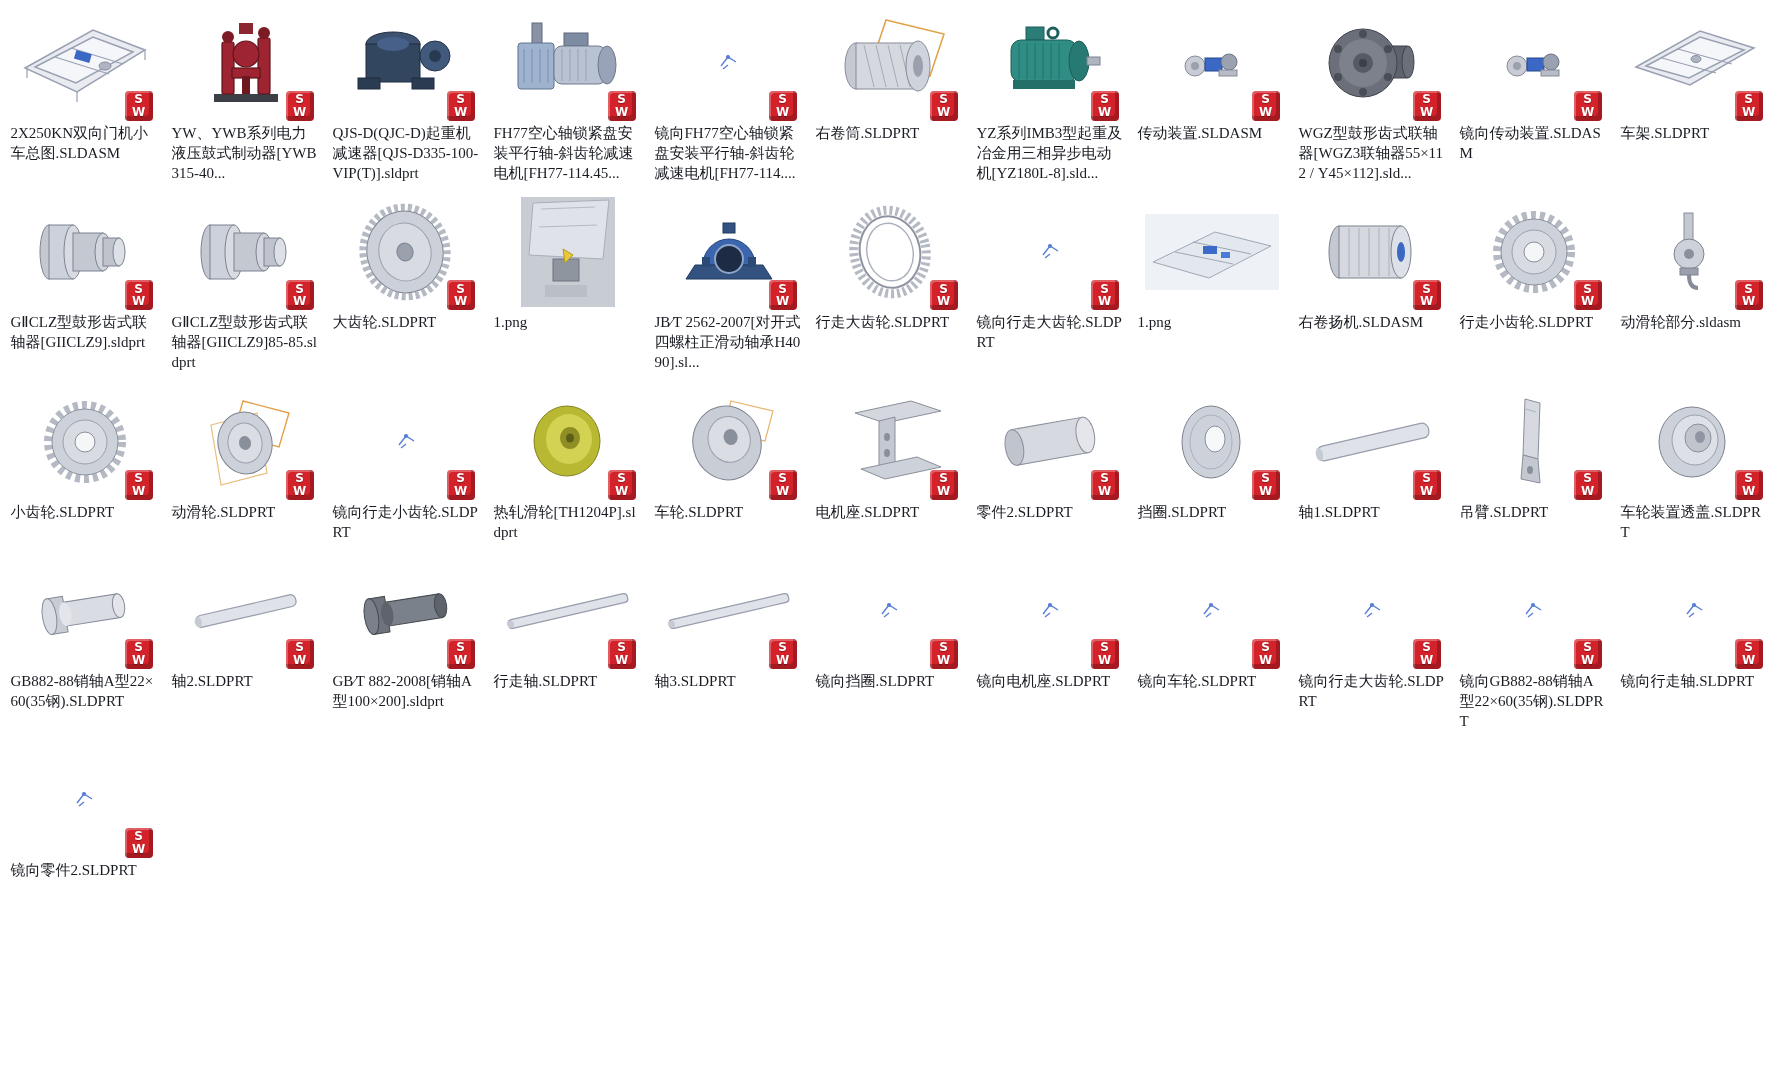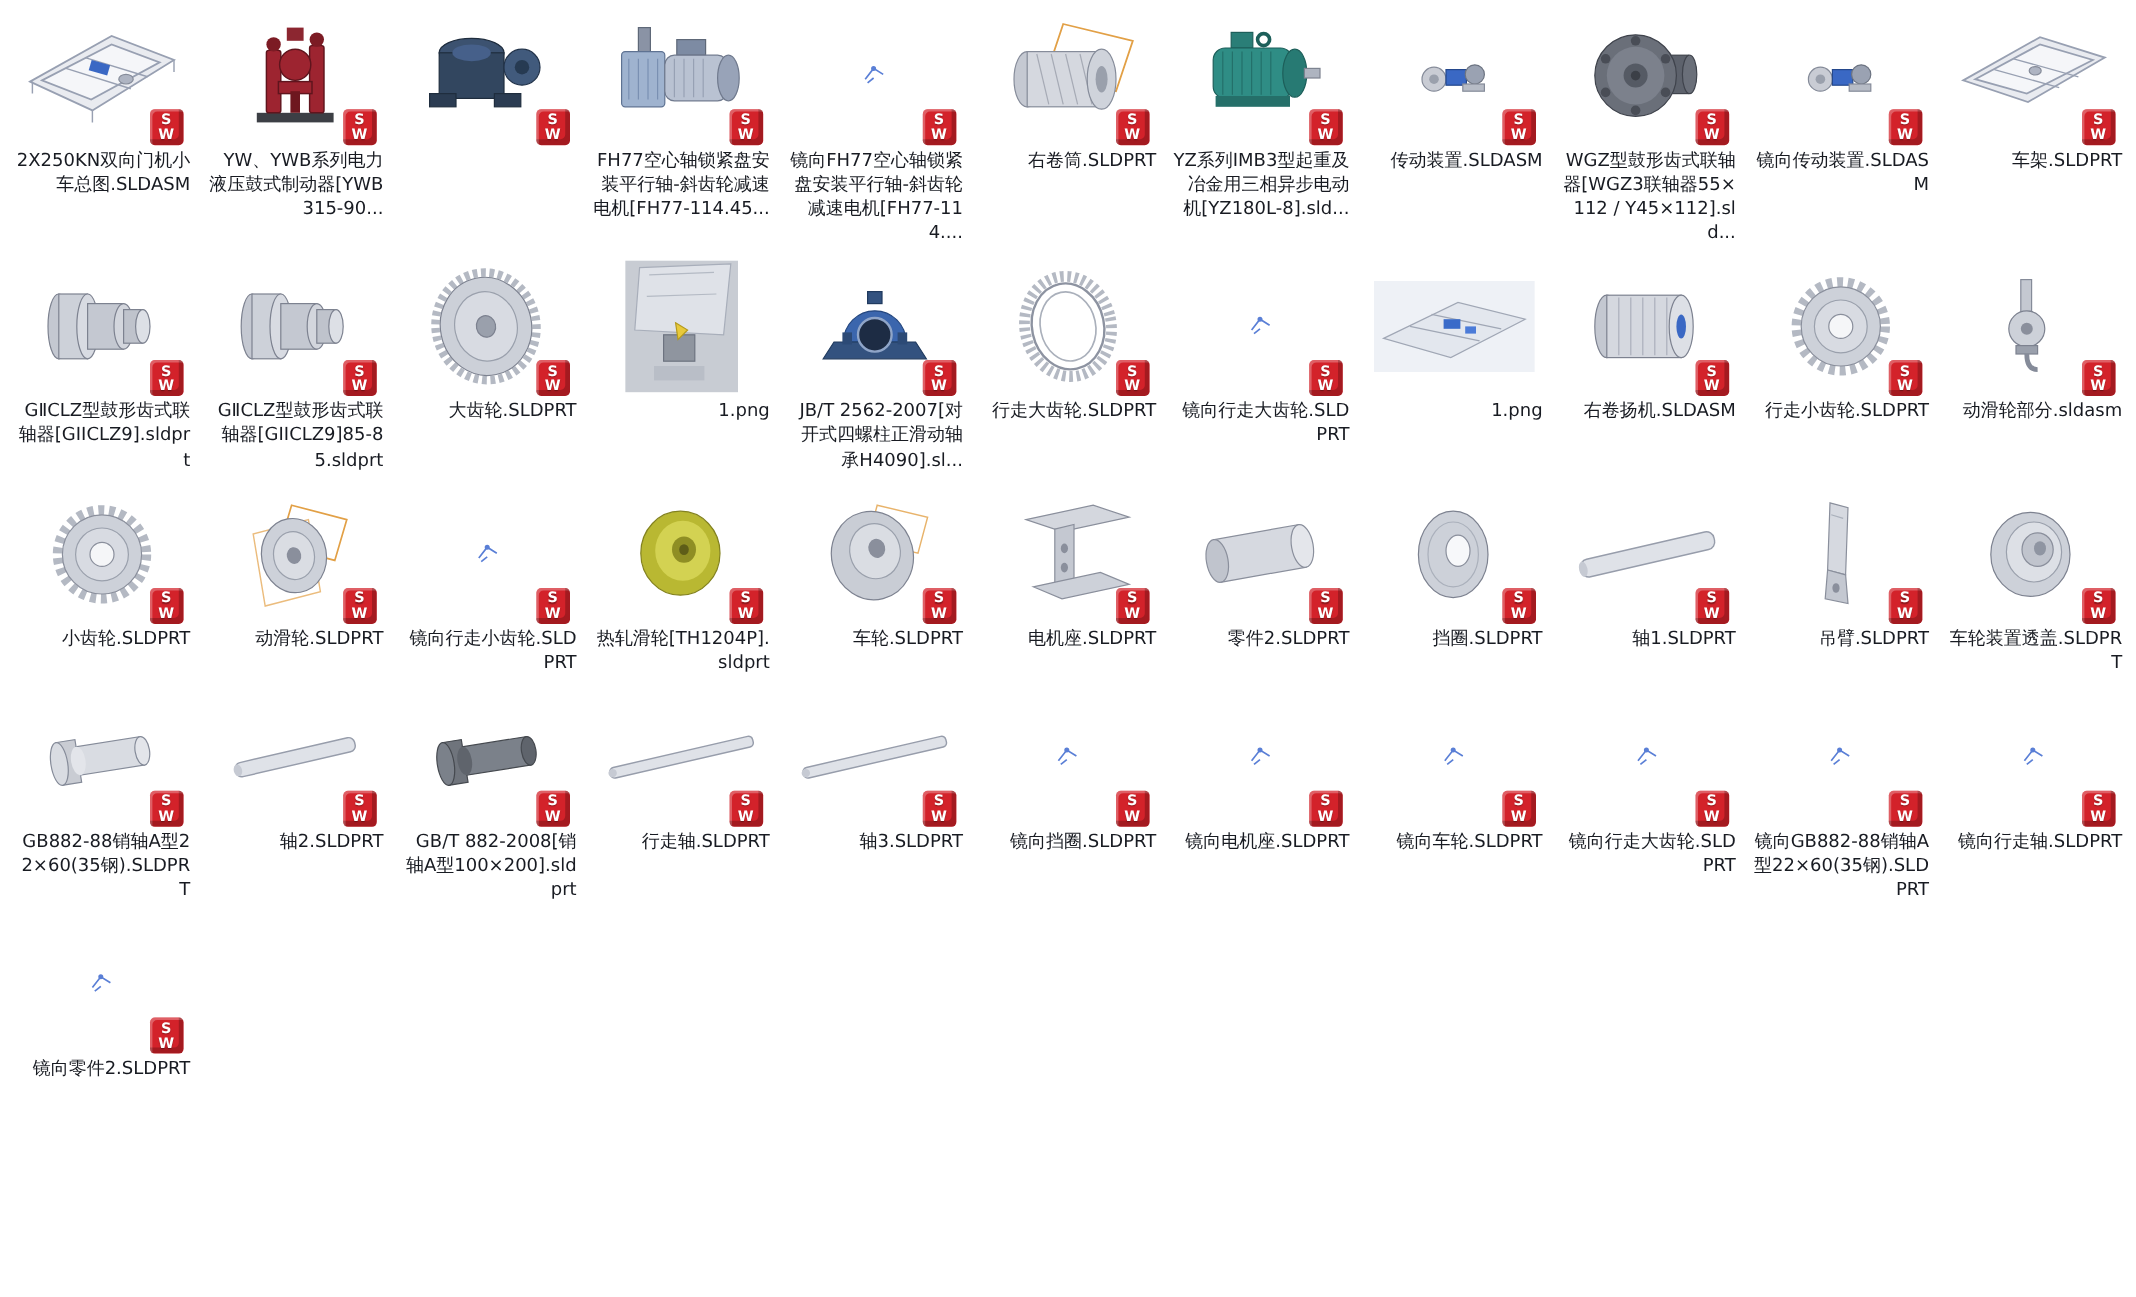--- a/index.html
+++ b/index.html
@@ -48,23 +48,24 @@
     align-items: center;
     justify-content: center;
     box-shadow: inset -4px -5px 0 rgba(0,0,0,0.22), inset 2px 2px 0 rgba(255,255,255,0.28);
     text-shadow: 0 1px 1px rgba(0,0,0,0.35);
   }
   .caption {
     margin-top: 4px;
     width: 148px;
     font-size: 15px;
     line-height: 1.34;
-    text-align: right;
+    text-align: left;
     color: #181b22;
     word-break: break-all;
+    font-family: Liberation Serif, serif;
   }
 </style>
 </head>
 <body>
 
 <div id="file-grid">
     <div class="cell">
       <div class="thumb">
         <svg width="132" height="94" viewBox="0 0 132 94">
           <g fill="#e9ebf0" stroke="#98a0b2" stroke-width="1.5">
@@ -101,38 +102,39 @@
           <circle cx="30" cy="21" r="6" fill="#7c1b24"></circle>
           <circle cx="66" cy="17" r="6" fill="#7c1b24"></circle>
           <rect x="41" y="7" width="14" height="11" fill="#8c2630"></rect>
           <rect x="44" y="60" width="8" height="18" fill="#6e171f"></rect>
         </svg>
         <div class="badge">
           <span>S</span>
           <span>W</span>
         </div>
       </div>
-      <div class="caption">YW、YWB系列电力液压鼓式制动器[YWB315-90...</div>
+      <div class="caption">YW、YWB系列电力液压鼓式制动器[YWB315-40...</div>
     </div>
     <div class="cell">
       <div class="thumb">
         <svg width="104" height="86" viewBox="0 0 104 86">
           <ellipse cx="38" cy="24" rx="27" ry="12" fill="#3c5270" stroke="#1f2d3e"></ellipse>
           <rect x="11" y="24" width="54" height="38" fill="#32465f" stroke="#1f2d3e"></rect>
           <rect x="3" y="58" width="22" height="11" fill="#2b3c52" stroke="#1f2d3e"></rect>
           <rect x="57" y="58" width="22" height="11" fill="#2b3c52" stroke="#1f2d3e"></rect>
           <circle cx="80" cy="36" r="15" fill="#415a7c" stroke="#22334a"></circle>
           <circle cx="80" cy="36" r="6" fill="#263a52"></circle>
           <ellipse cx="38" cy="24" rx="16" ry="7" fill="#46608a"></ellipse>
         </svg>
         <div class="badge">
           <span>S</span>
           <span>W</span>
         </div>
       </div>
+      <div class="caption">QJS-D(QJC-D)起重机减速器[QJS-D335-100-VIP(T)].sldprt</div>
     </div>
     <div class="cell">
       <div class="thumb">
         <svg width="112" height="92" viewBox="0 0 112 92">
           <rect x="20" y="6" width="10" height="22" fill="#8a93a5" stroke="#5e6878"></rect>
           <rect x="6" y="26" width="36" height="46" rx="3" fill="#9fb3cf" stroke="#5e7292"></rect>
           <line x1="12" y1="32" x2="12" y2="66" stroke="#7a90b2"></line>
           <line x1="20" y1="32" x2="20" y2="66" stroke="#7a90b2"></line>
           <line x1="28" y1="32" x2="28" y2="66" stroke="#7a90b2"></line>
           <line x1="36" y1="32" x2="36" y2="66" stroke="#7a90b2"></line>

